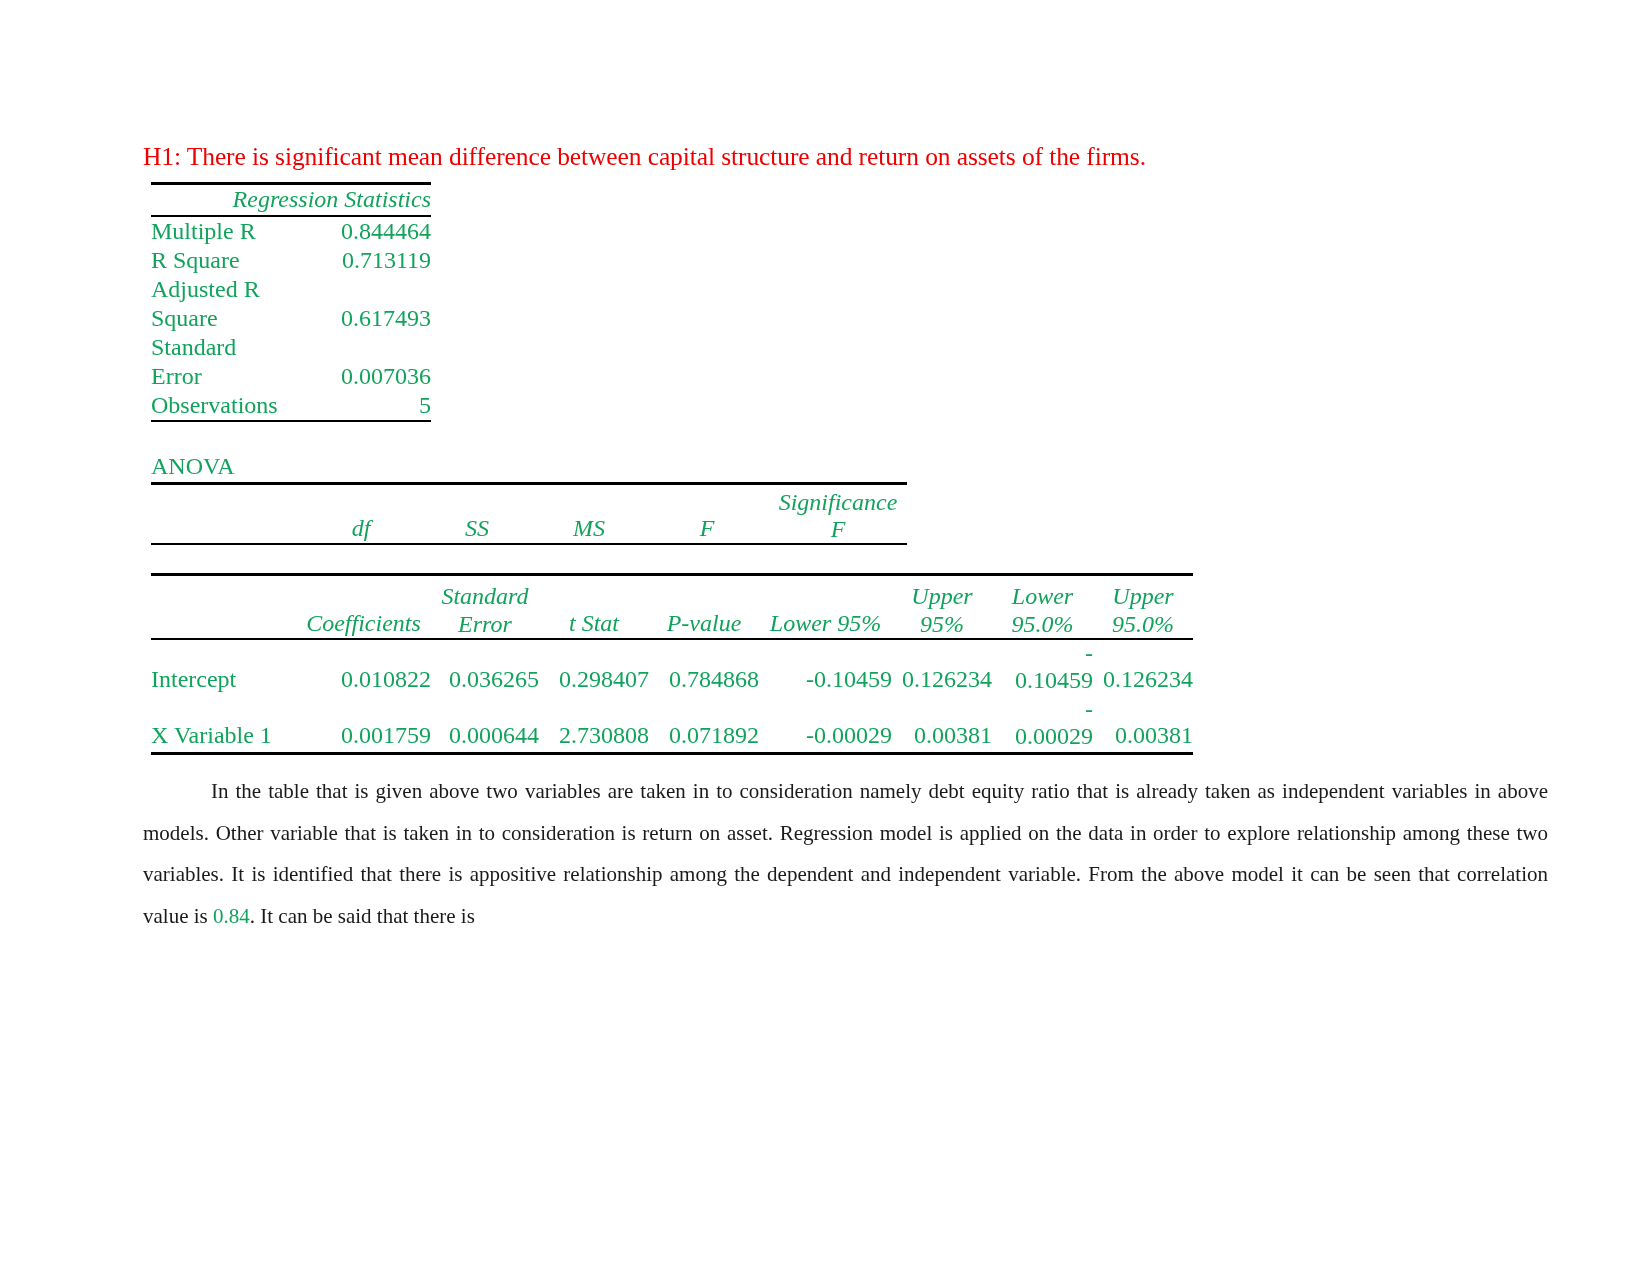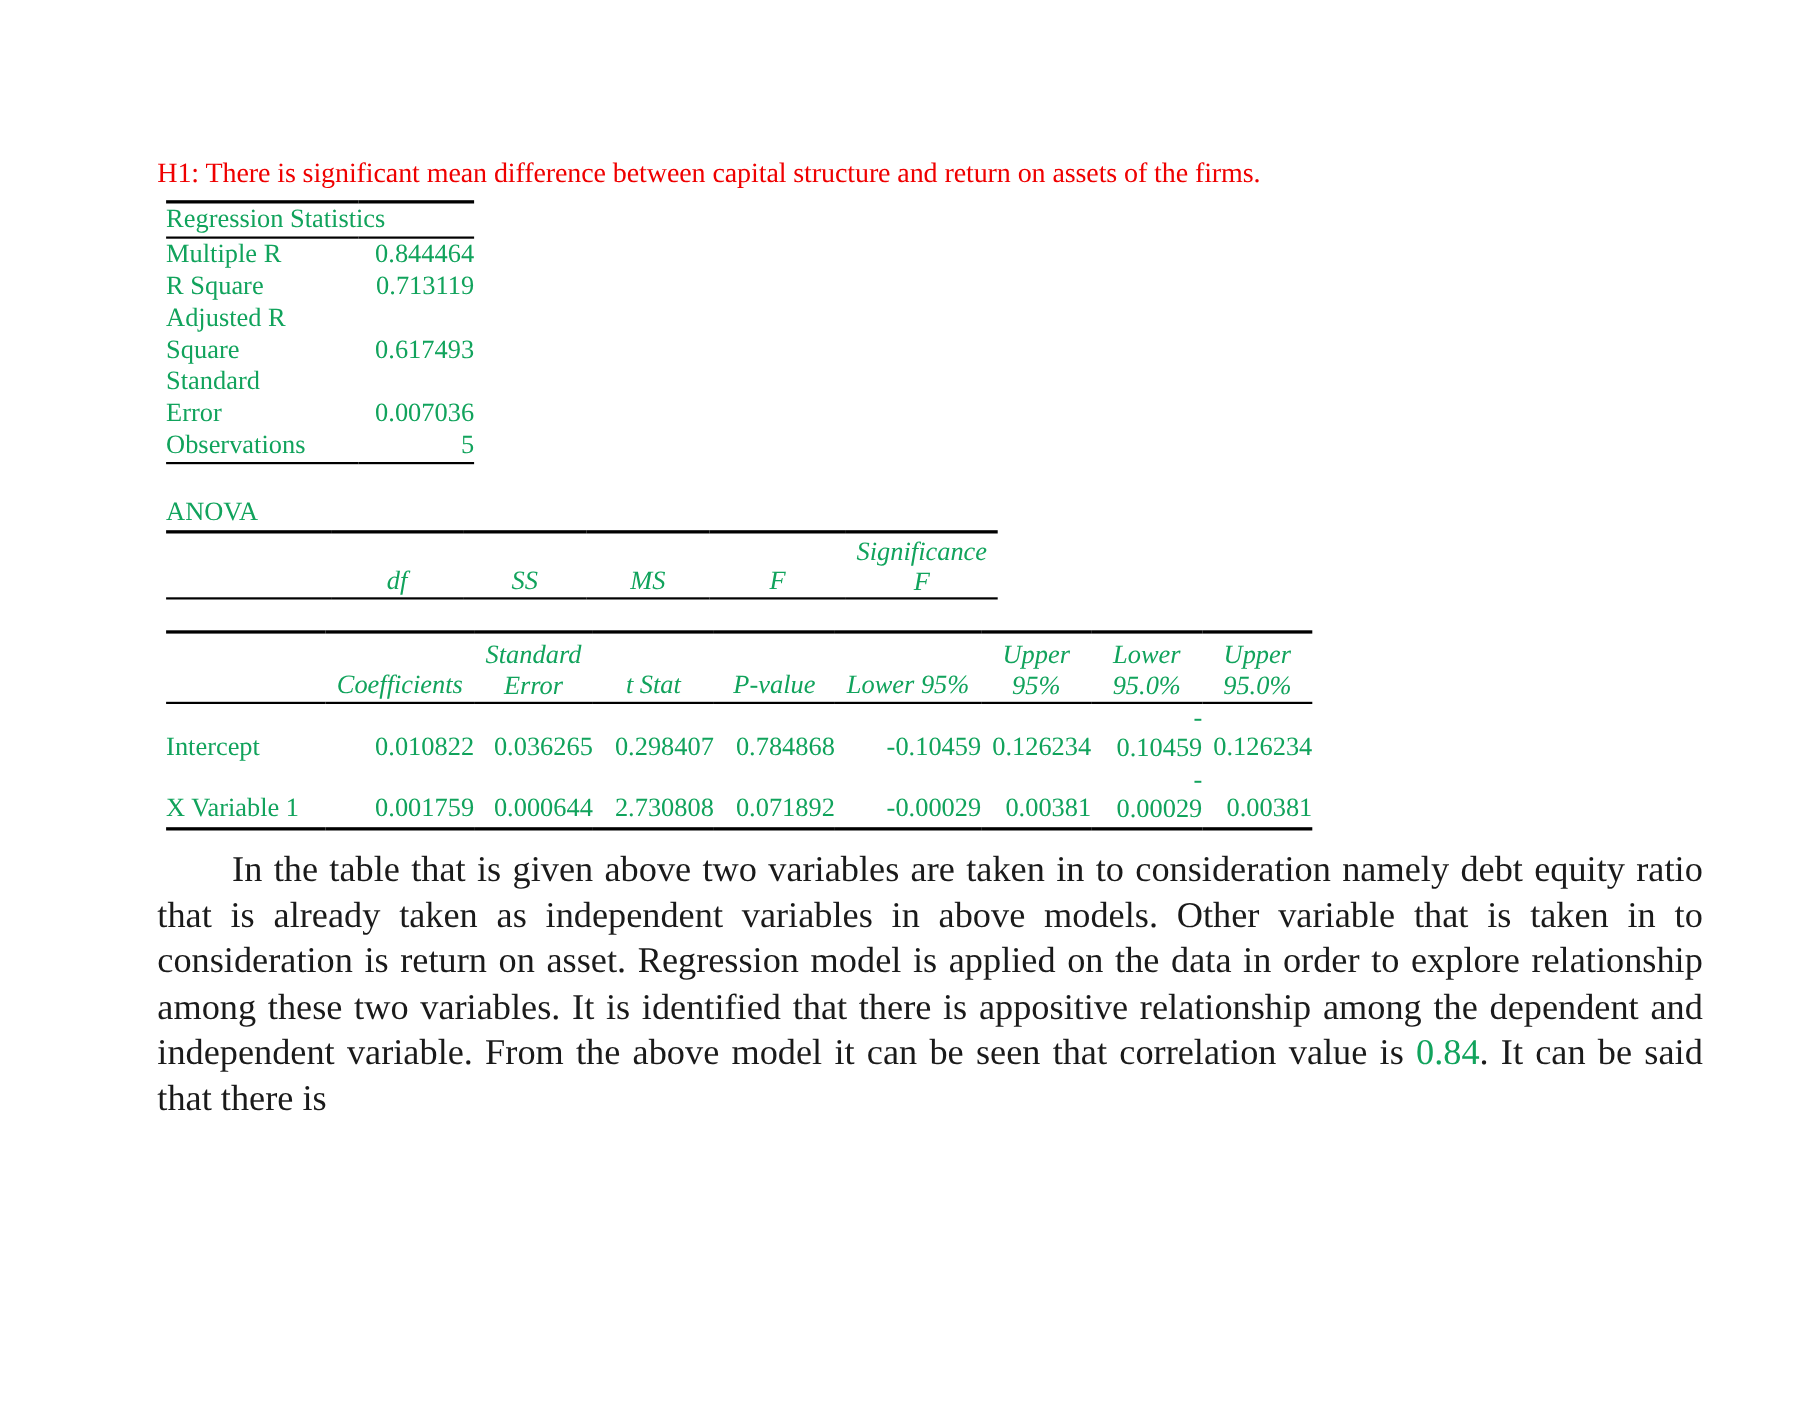--- a/index.html
+++ b/index.html
@@ -64,21 +64,22 @@
   .lbl { text-align: left; }
   .ctr { text-align: center; }
 
   
   .regstats {
     margin-top: 6px;
     margin-left: 8px;
   }
   .regstats td { height: 28.5px; }
   .regstats .title-cell {
-    text-align: left;
+    text-align: right;
+    font-style: italic;
     padding-bottom: 1px;
   }
   .regstats .c-label { width: 175px; }
   .regstats .c-value { width: 105px; }
 
   
   .anova-wrap { margin-top: 30px; margin-left: 8px; }
   .anova-label {
     color: #11a35c;
     font-size: 24px;
@@ -135,21 +136,21 @@
   .interp-head {
     margin-top: 44px;
     font-size: 24px;
     font-weight: bold;
     font-style: italic;
     text-decoration: underline;
     color: #000;
   }
   .para {
     margin-top: 16px;
-    font-size: 33px;
+    font-size: 21px;
     line-height: 41.5px;
     text-align: justify;
     color: #1a1a1a;
     width: 1405px;
   }
   .para .indent { display: inline-block; width: 68px; }
   .green { color: #11a35c; }
 </style>
 </head>
 <body>

